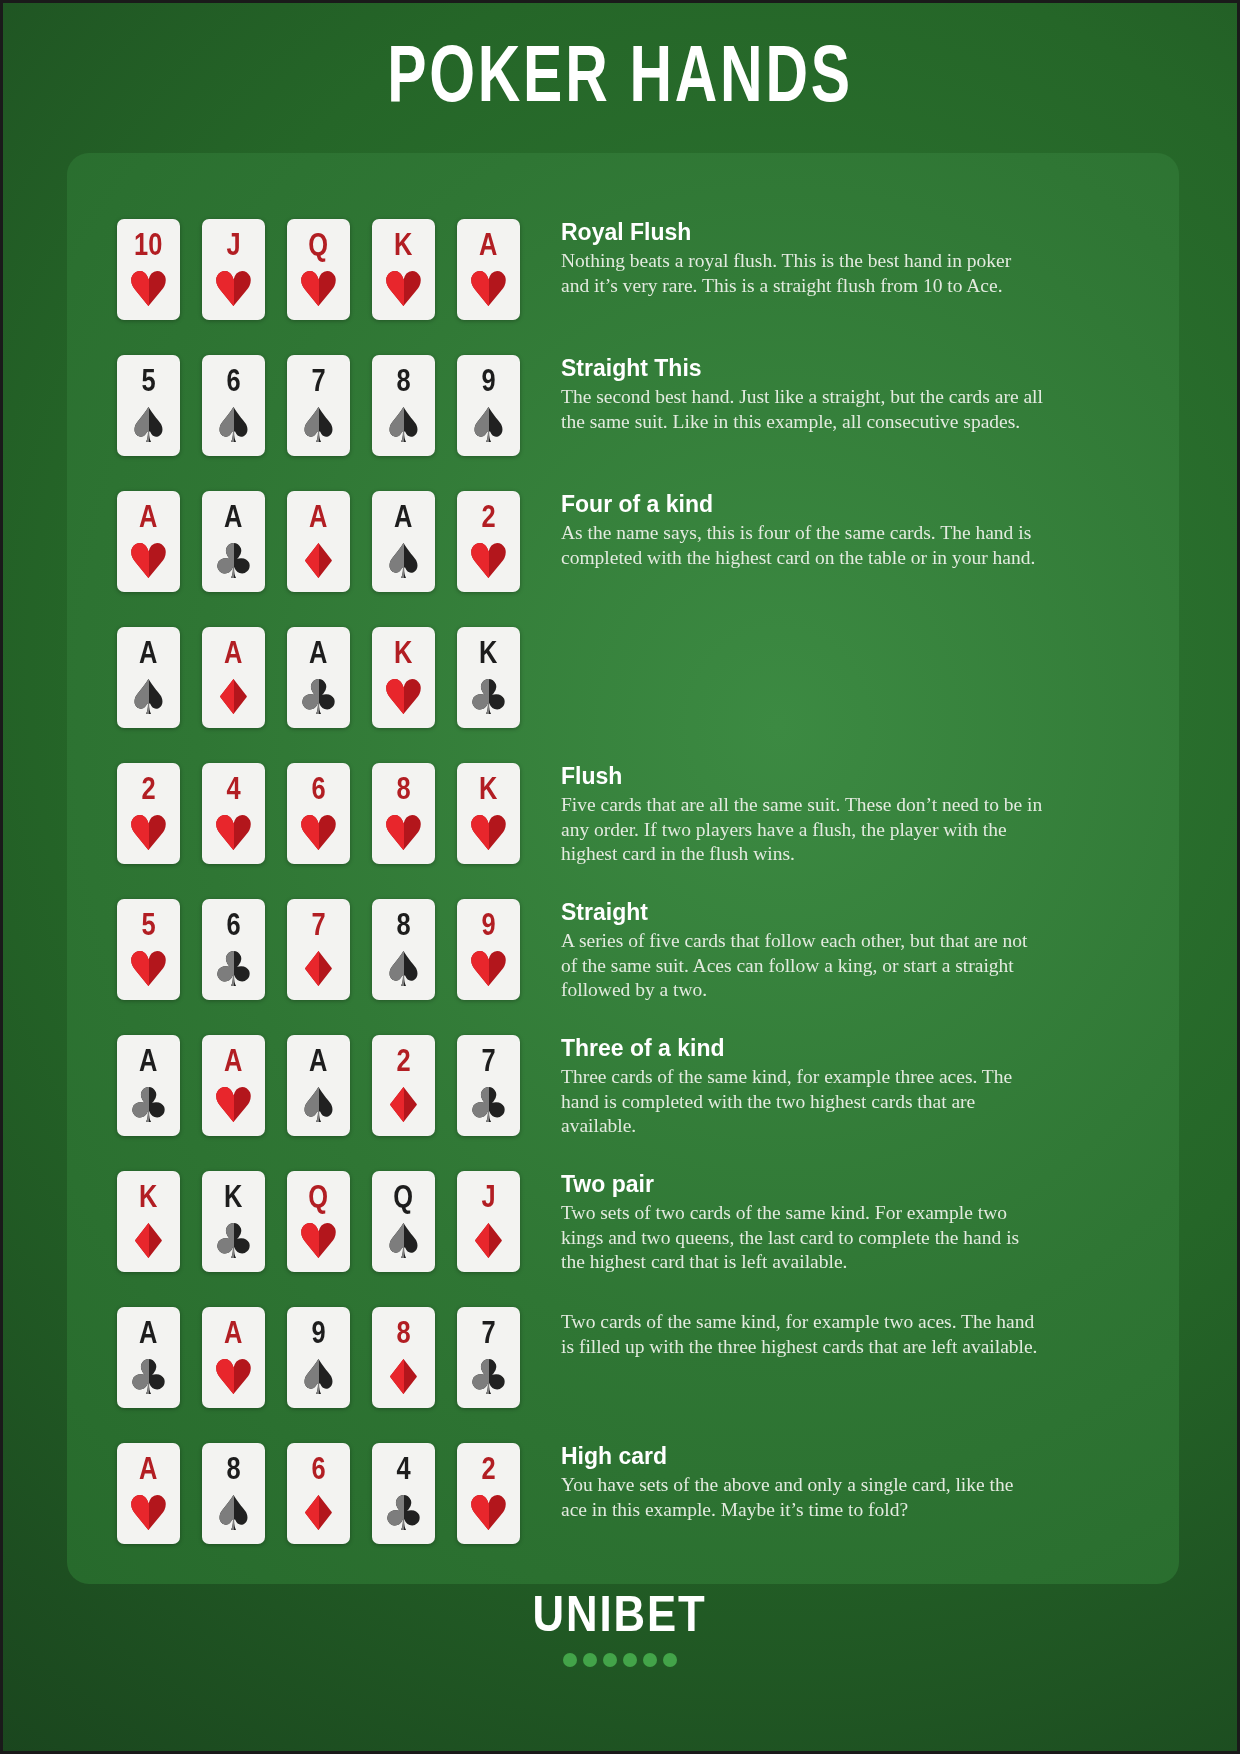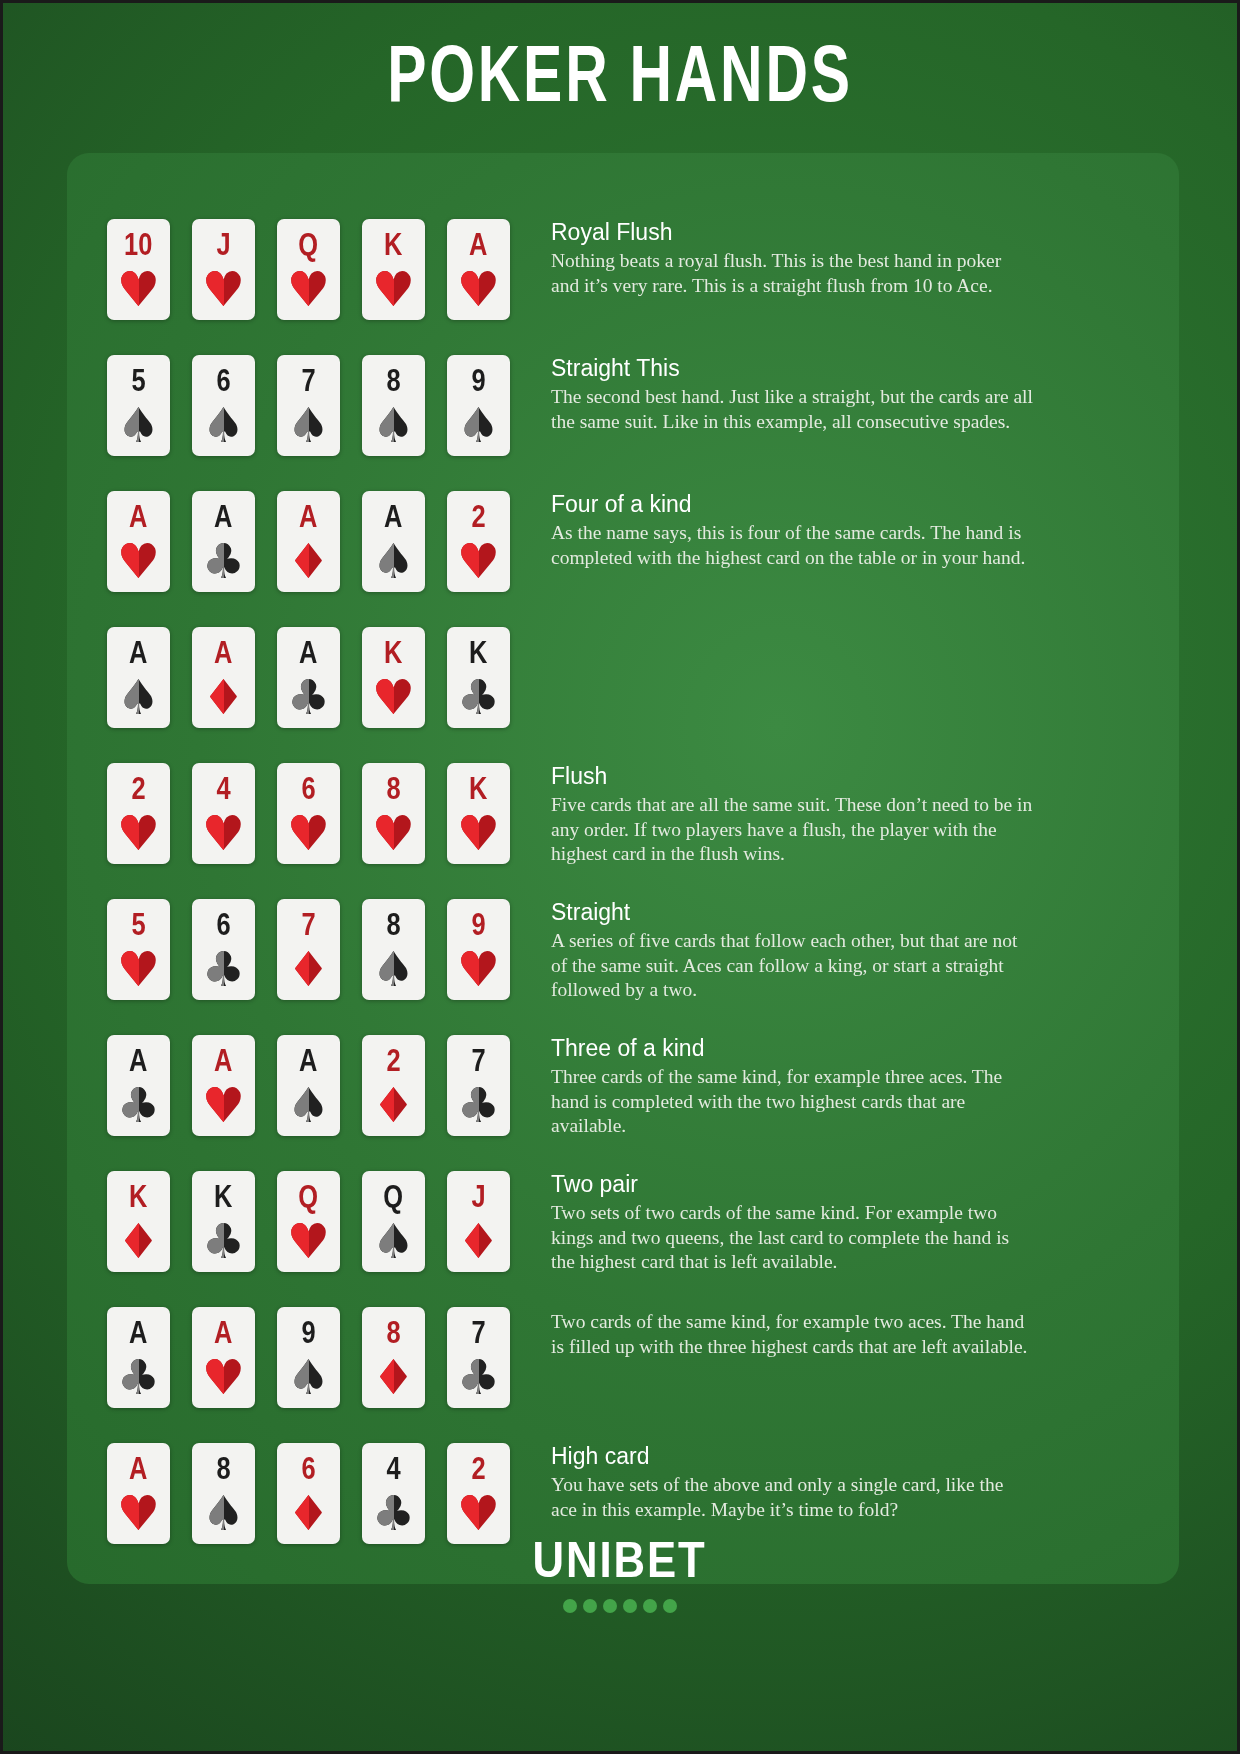--- a/index.html
+++ b/index.html
@@ -18,21 +18,21 @@
   }
   .title span{
     display:inline-block;font-size:64px;font-weight:700;letter-spacing:3px;
     transform:scale(0.92,1.25);transform-origin:center top;
   }
   .panel{
     position:absolute;left:64px;top:150px;width:1112px;height:1431px;
     border-radius:22px;
     background:radial-gradient(95% 80% at 64% 40%, #3c8a42 0%, #2f7634 55%, #276a2c 100%);
     box-sizing:border-box;
-    padding:66px 0 0 40px;
+    padding:66px 0 0 50px;
   }
   .hand-row{display:flex;align-items:flex-start;height:101px;margin-bottom:35px;}
   .cards{display:flex;gap:22px;width:403px;flex:none;}
   .card{
     width:63px;height:101px;flex:none;
     background:#f3f3f1;border-radius:7px;
     box-shadow:0 1px 4px rgba(0,0,0,0.3);
     display:flex;flex-direction:column;align-items:center;
     box-sizing:border-box;padding-top:10px;
   }
@@ -48,24 +48,24 @@
     position:absolute;left:0;top:0;width:48px;height:52px;
     font-size:48px;line-height:52px;text-align:center;
     font-family:"DejaVu Sans",sans-serif;
   }
   .suit .halfwrap{position:absolute;left:0;top:0;width:24px;height:52px;overflow:hidden;}
   .c-red-dark{color:#b3161c;}
   .c-red-bright{color:#e8262c;}
   .c-blk-dark{color:#212121;}
   .c-blk-gray{color:#7d7d7d;}
   .info{margin-left:41px;width:482px;}
-  .info h2{margin:0;font-size:23px;line-height:27px;font-weight:400;color:#ffffff;}
+  .info h2{margin:0;font-size:23px;line-height:27px;font-weight:700;color:#ffffff;}
   .info p{margin:3px 0 0 0;font-size:19.5px;line-height:24.5px;color:#e3eadf;font-family:Liberation Serif, serif;}
   .footer{
-    position:absolute;left:0;top:1486px;width:100%;height:167px;
+    position:absolute;left:0;top:1540px;width:100%;height:167px;
     display:flex;flex-direction:column;align-items:center;justify-content:center;
   }
   .brand-name{
     color:#ffffff;font-weight:700;font-size:46px;letter-spacing:2px;
     transform:scale(0.95,1.08);
   }
   .brand-dots{display:flex;gap:6px;margin-top:12px;}
   .dot{width:14px;height:14px;border-radius:50%;}
 </style>
 </head>

